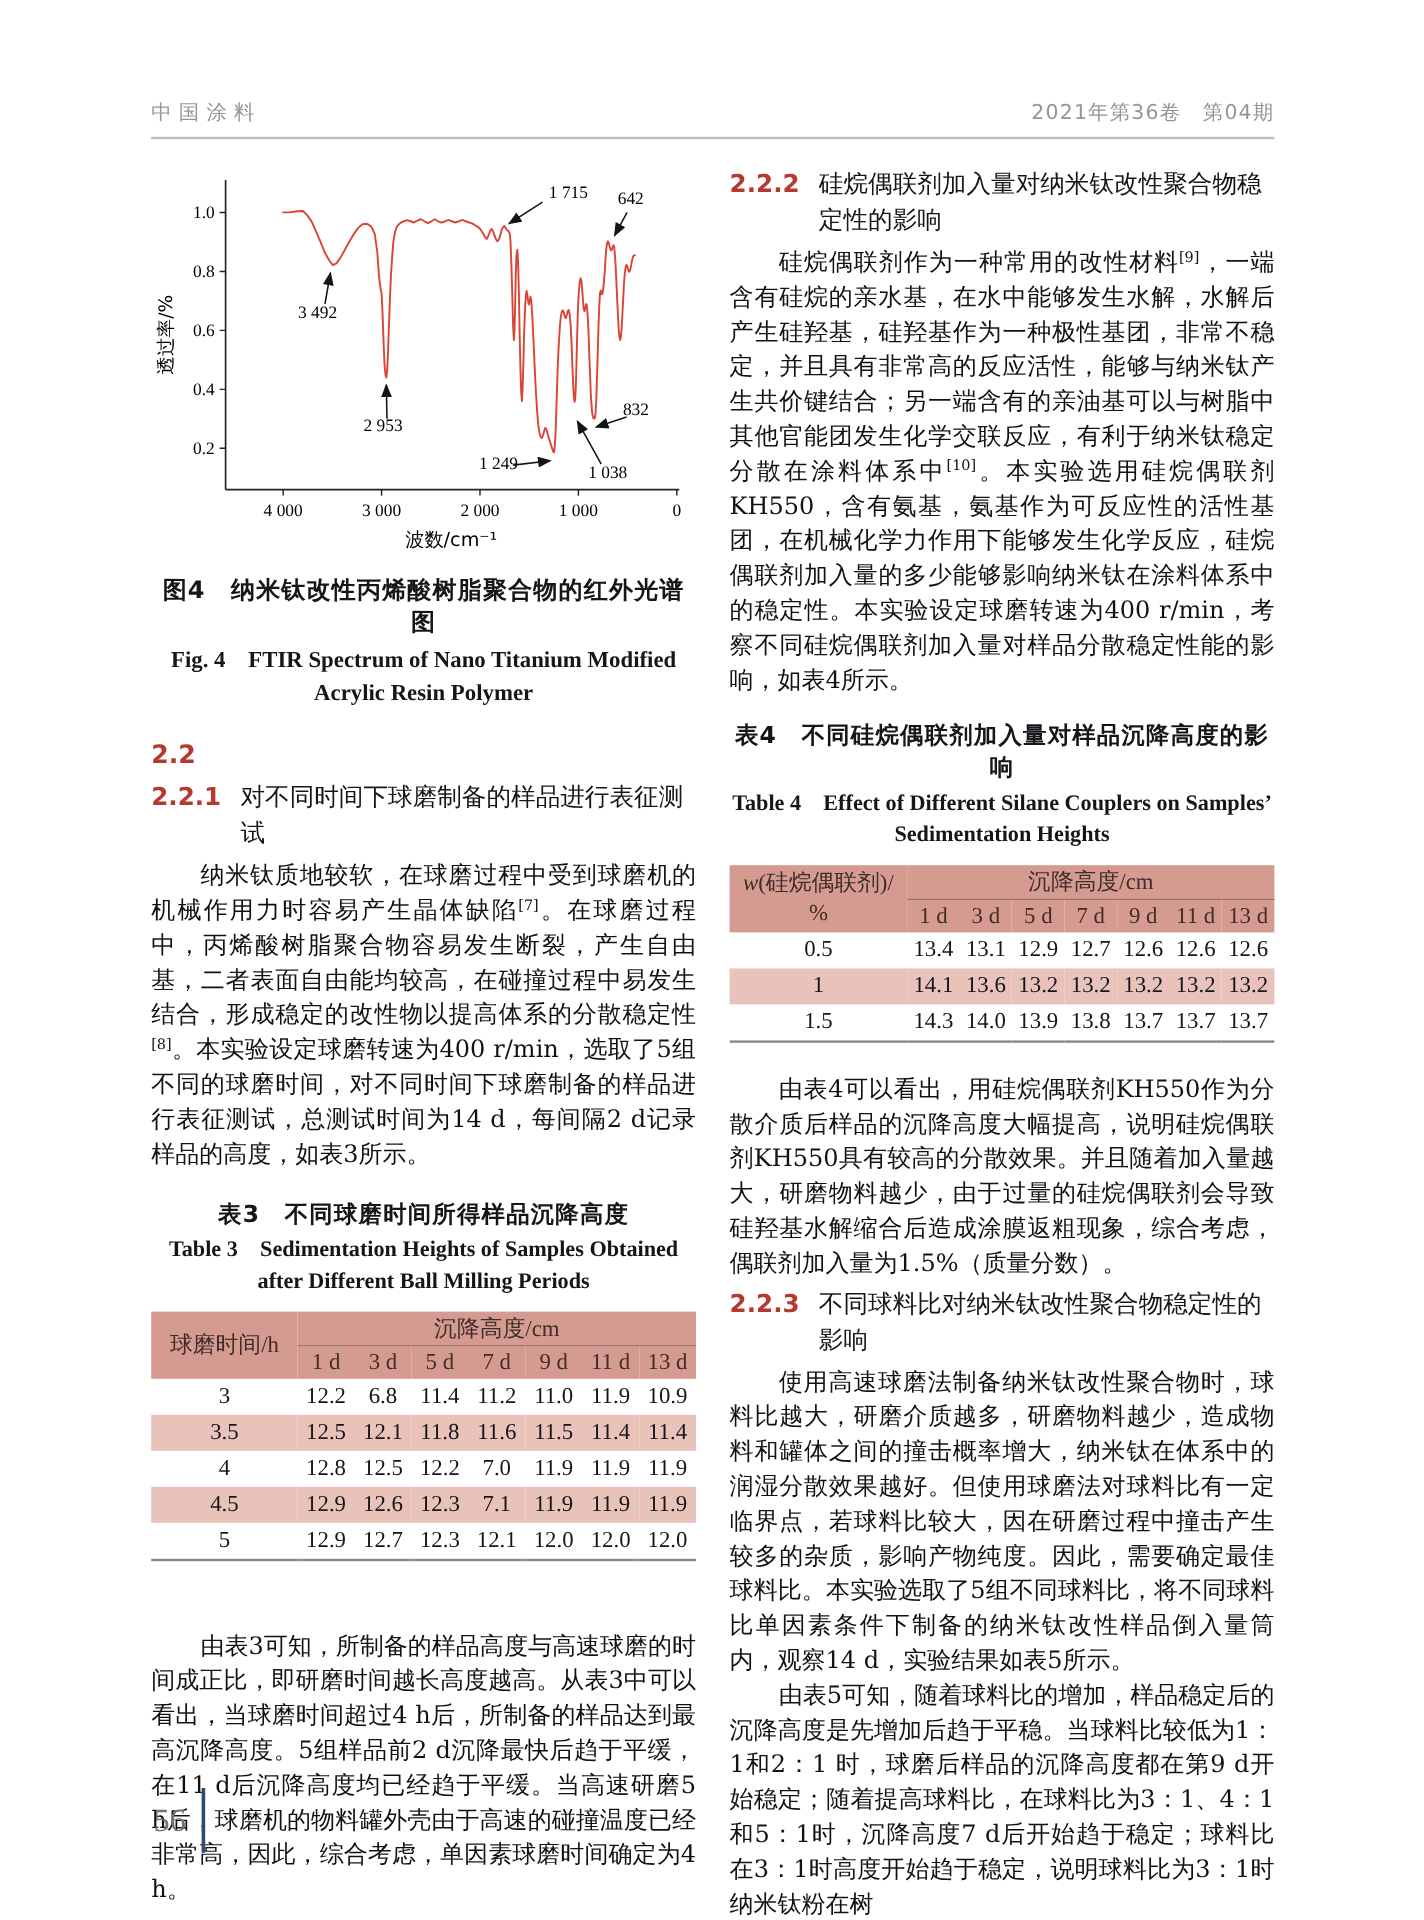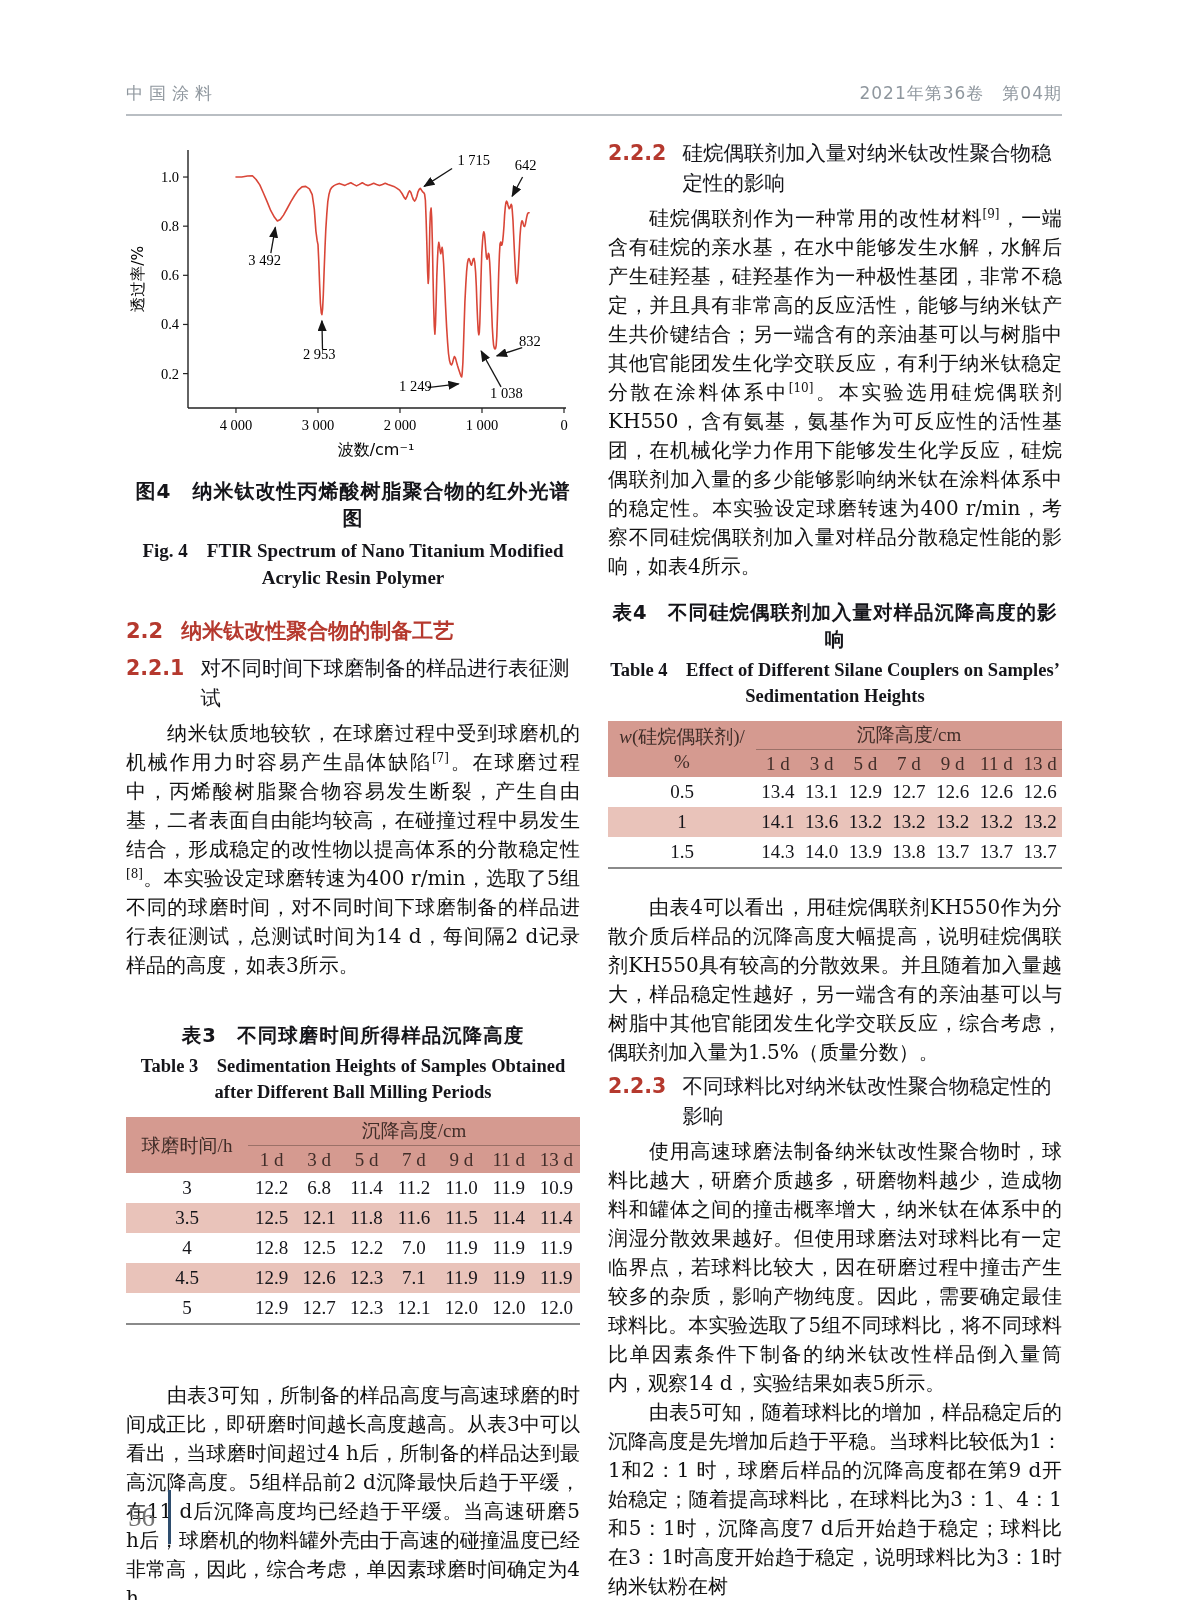--- a/index.html
+++ b/index.html
@@ -40,21 +40,21 @@
   .figcap{text-align:center;margin-top:12px}
   .cap-cn{font-size:20px;font-weight:bold;letter-spacing:1px;margin-bottom:5px}
   .cap-en{font-size:19px;font-weight:bold;line-height:27px;
           font-family:"Liberation Serif","DejaVu Serif",serif}
 
   
   .tbl-title{text-align:center}
   .tt-cn{font-size:19.5px;font-weight:bold;letter-spacing:1px;margin-bottom:4px}
   .tt-en{font-size:18.5px;font-weight:bold;line-height:26px;
          font-family:"Liberation Serif","DejaVu Serif",serif}
-  .mt-t3{margin-top:42px}
+  .mt-t3{margin-top:22px}
   .mt-t4{margin-top:18px}
 
   
   table.dtab{width:100%;border-collapse:collapse;table-layout:fixed;margin-top:12px;
              font-family:"Liberation Serif","DejaVu Serif",serif;font-size:19px;
              border-bottom:2px solid #8a8a8a}
   table.dtab th{background:#d59a90;font-weight:normal;color:#402d28;padding:0}
   table.dtab th.span-h{height:28px;border-bottom:1px solid #9b7168}
   table.dtab th.day-h{height:27px}
   table.dtab th.col0{white-space:pre-line;line-height:25px}
@@ -137,21 +137,20 @@
             </svg></div>
         <figcaption class="figcap">
           <div class="cap-cn">图4　纳米钛改性丙烯酸树脂聚合物的红外光谱图</div>
           <div class="cap-en">Fig. 4　FTIR Spectrum of Nano Titanium Modified</div>
           <div class="cap-en">Acrylic Resin Polymer</div>
         </figcaption>
       </figure>
 
       <div class="h2row">
         <span class="num">2.2</span>
-        <span class="ttl">纳米钛改性聚合物的制备工艺</span>
       </div>
 
       <div class="h3row">
         <span class="num">2.2.1</span>
         <span class="ttl">对不同时间下球磨制备的样品进行表征测试</span>
       </div>
 
       <p class="para"><span>纳米钛质地较软，在球磨过程中受到球磨机的机械作用力时容易产生晶体缺陷</span><sup class="ref">[7]</sup><span>。在球磨过程中，丙烯酸树脂聚合物容易发生断裂，产生自由基，二者表面自由能均较高，在碰撞过程中易发生结合，形成稳定的改性物以提高体系的分散稳定性</span><sup class="ref">[8]</sup><span>。本实验设定球磨转速为400 r/min，选取了5组不同的球磨时间，对不同时间下球磨制备的样品进行表征测试，总测试时间为14 d，每间隔2 d记录样品的高度，如表3所示。</span></p>
 
       <div class="tbl-title mt-t3">
@@ -291,21 +290,21 @@
               <td>14.0</td>
               <td>13.9</td>
               <td>13.8</td>
               <td>13.7</td>
               <td>13.7</td>
               <td>13.7</td>
             </tr>
           </tbody>
         </table>
 
-      <p class="para" style="margin-top:24px">由表4可以看出，用硅烷偶联剂KH550作为分散介质后样品的沉降高度大幅提高，说明硅烷偶联剂KH550具有较高的分散效果。并且随着加入量越大，样品稳定性越好，另一端含有的亲油基可以与树脂中其他官能团发生化学交联反应，综合考虑，偶联剂加入量为1.5%（质量分数）。</p>
+      <p class="para" style="margin-top:24px">由表4可以看出，用硅烷偶联剂KH550作为分散介质后样品的沉降高度大幅提高，说明硅烷偶联剂KH550具有较高的分散效果。并且随着加入量越大，研磨物料越少，由于过量的硅烷偶联剂会导致硅羟基水解缩合后造成涂膜返粗现象，综合考虑，偶联剂加入量为1.5%（质量分数）。</p>
 
       <div class="h3row" style="margin-top:4px">
         <span class="num">2.2.3</span>
         <span class="ttl">不同球料比对纳米钛改性聚合物稳定性的影响</span>
       </div>
 
       <p class="para">使用高速球磨法制备纳米钛改性聚合物时，球料比越大，研磨介质越多，研磨物料越少，造成物料和罐体之间的撞击概率增大，纳米钛在体系中的润湿分散效果越好。但使用球磨法对球料比有一定临界点，若球料比较大，因在研磨过程中撞击产生较多的杂质，影响产物纯度。因此，需要确定最佳球料比。本实验选取了5组不同球料比，将不同球料比单因素条件下制备的纳米钛改性样品倒入量筒内，观察14 d，实验结果如表5所示。</p>
       <p class="para">由表5可知，随着球料比的增加，样品稳定后的沉降高度是先增加后趋于平稳。当球料比较低为1：1和2：1 时，球磨后样品的沉降高度都在第9 d开始稳定；随着提高球料比，在球料比为3：1、4：1 和5：1时，沉降高度7 d后开始趋于稳定；球料比在3：1时高度开始趋于稳定，说明球料比为3：1时纳米钛粉在树</p>
     </div>
   </div>

